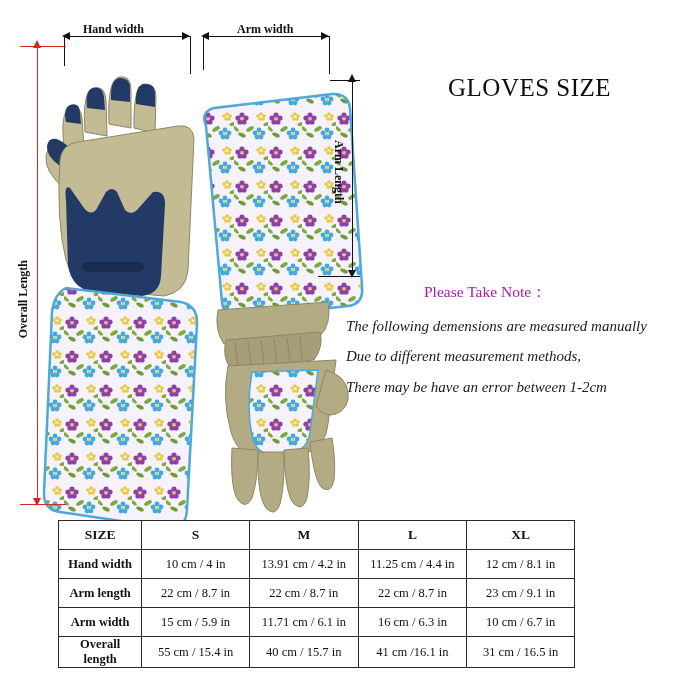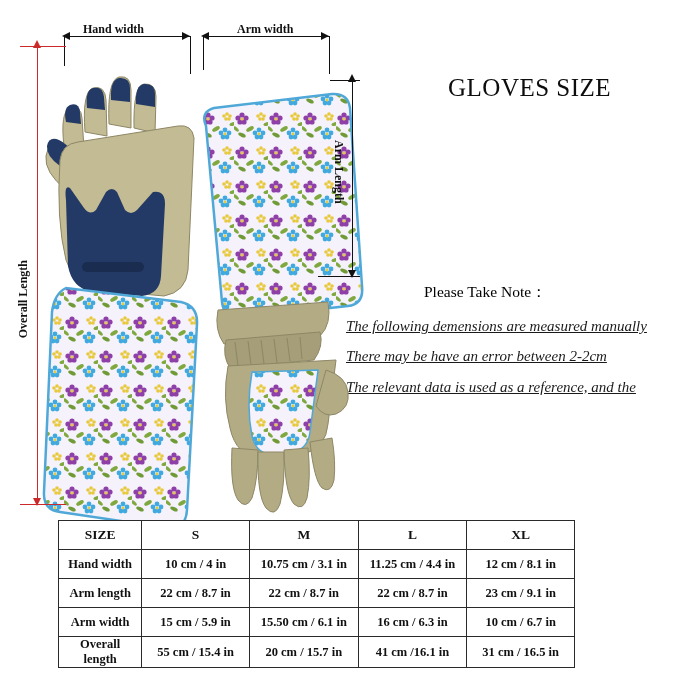--- a/index.html
+++ b/index.html
@@ -34,38 +34,37 @@
     font-family: "Liberation Serif", serif;
     margin-left: 24px;
   }
 
   
   .note-head {
     position: absolute;
     left: 424px;
     top: 282px;
     font-size: 15.5px;
-    color: #000000;
+    color: #a21caf;
     font-family: "Liberation Serif", serif;
   }
   .note-lines {
     position: absolute;
     left: 346px;
     top: 316px;
     width: 350px;
     font-size: 15px;
     color: #1a1a1a;
     font-family: "Liberation Serif", serif;
     font-style: italic;
   }
   .note-lines div {
     margin-bottom: 10px;
     line-height: 1.35;
     white-space: nowrap;
-    text-decoration: underline;
   }
 
   
   .meas-label {
     position: absolute;
     font-size: 12px;
     font-weight: bold;
     color: #111;
     font-family: "Liberation Serif", serif;
     white-space: nowrap;
@@ -145,21 +144,21 @@
     width: 517px;
     border-collapse: collapse;
     font-size: 12.5px;
     font-family: "Liberation Serif", serif;
   }
   table.size-table td, table.size-table th {
     border: 1px solid #2a2a2a;
     height: 28px;
     text-align: center;
     vertical-align: middle;
-    font-weight: bold;
+    font-weight: normal;
     color: #111;
     padding: 0 4px;
   }
   table.size-table tr.head td {
     font-weight: bold;
     font-size: 13.5px;
   }
   table.size-table td.rowhead {
     font-weight: bold;
     font-size: 12.5px;
@@ -170,22 +169,22 @@
 </head>
 <body>
 
 <div id="page">
 
   <div class="title">GLOVES SIZE</div>
 
   <div class="note-head">Please Take Note：</div>
   <div class="note-lines">
     <div>The following demensions are measured manually</div>
-    <div>There may be have an error between 2-2cm</div>
-    <div>The relevant data is used as a reference, and the</div>
+    <div>Due to different measurement methods,</div>
+    <div>There may be have an error between 1-2cm</div>
   </div>
 
   <svg class="product-area" viewBox="0 0 340 480" xmlns="http://www.w3.org/2000/svg">
     <defs>
       <pattern id="floral" width="34" height="34" patternUnits="userSpaceOnUse">
         <rect width="34" height="34" fill="#f5f2fb"></rect>
 
         <g fill="#8e3fa8">
           <circle cx="8" cy="7" r="2.6"></circle>
           <circle cx="4" cy="10" r="2.6"></circle>
@@ -312,41 +311,41 @@
       <tr class="head">
         <td>SIZE</td>
         <td>S</td>
         <td>M</td>
         <td>L</td>
         <td>XL</td>
       </tr>
       <tr>
         <td class="rowhead">Hand width</td>
         <td>10 cm / 4 in</td>
-        <td>10.75 cm / 3.1 in</td>
+        <td>13.91 cm / 4.2 in</td>
         <td>11.25 cm / 4.4 in</td>
         <td>12 cm / 8.1 in</td>
       </tr>
       <tr>
         <td class="rowhead">Arm length</td>
         <td>22 cm / 8.7 in</td>
         <td>22 cm / 8.7 in</td>
         <td>22 cm / 8.7 in</td>
         <td>23 cm / 9.1 in</td>
       </tr>
       <tr>
         <td class="rowhead">Arm width</td>
         <td>15 cm /  5.9 in</td>
-        <td>15.50 cm / 6.1 in</td>
+        <td>11.71 cm / 6.1 in</td>
         <td>16 cm /  6.3 in</td>
         <td>10 cm / 6.7 in</td>
       </tr>
       <tr>
         <td class="rowhead">Overall length</td>
         <td>55 cm / 15.4 in</td>
-        <td>20 cm / 15.7 in</td>
+        <td>40 cm / 15.7 in</td>
         <td>41 cm /16.1 in</td>
         <td>31 cm / 16.5 in</td>
       </tr>
     </tbody>
   </table>
 
 </div>
 
 </body></html>

